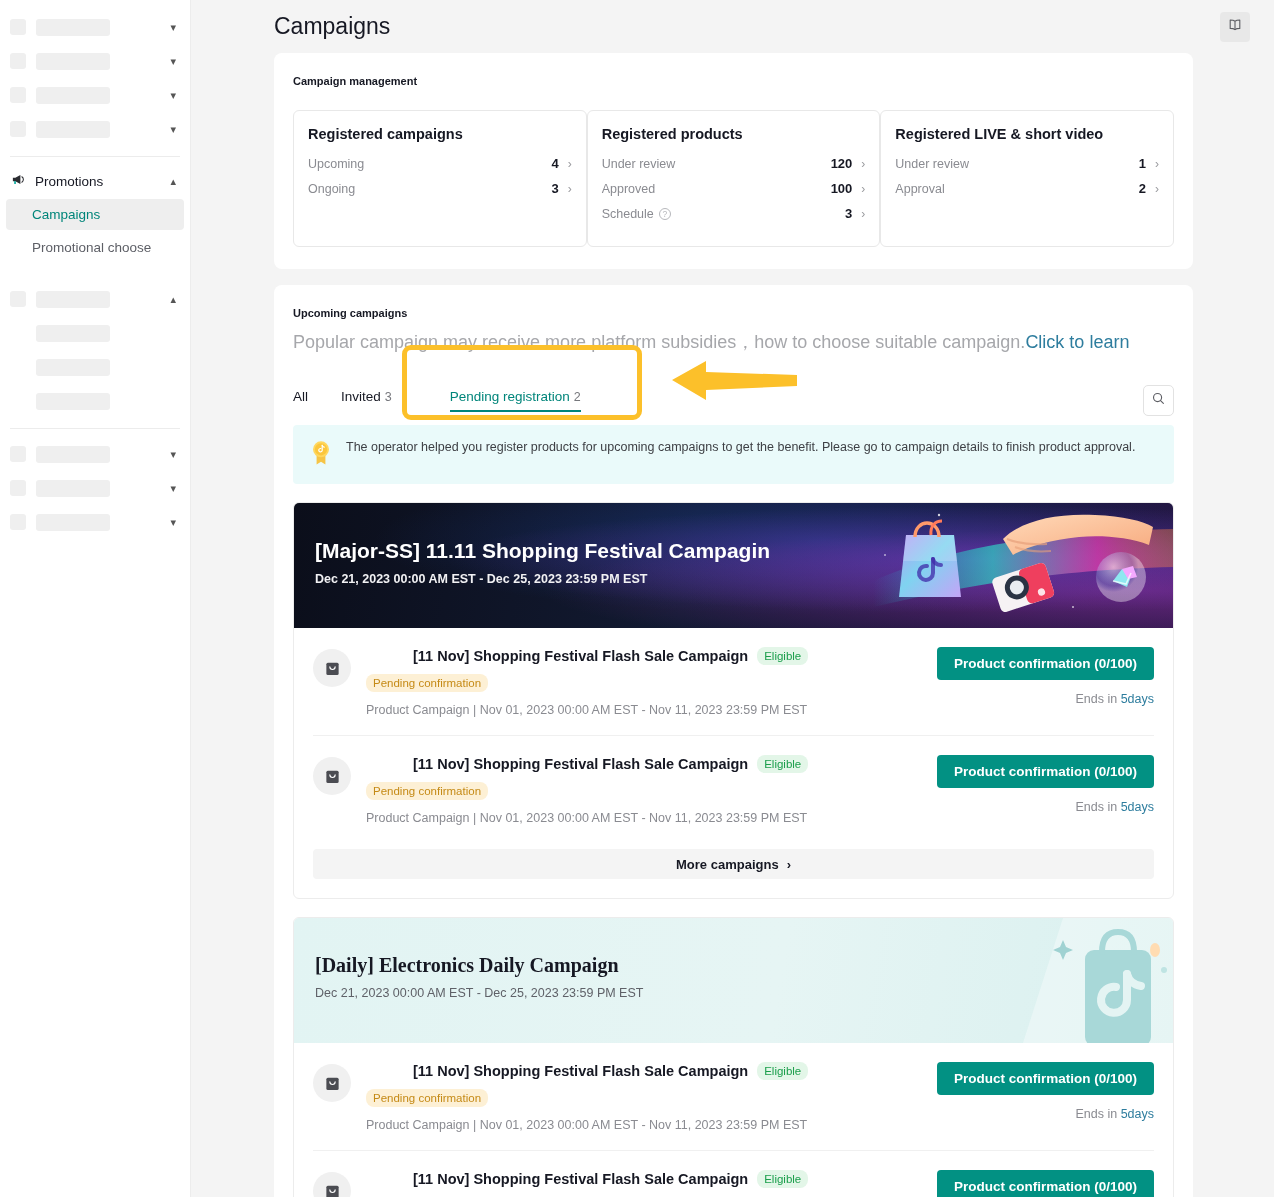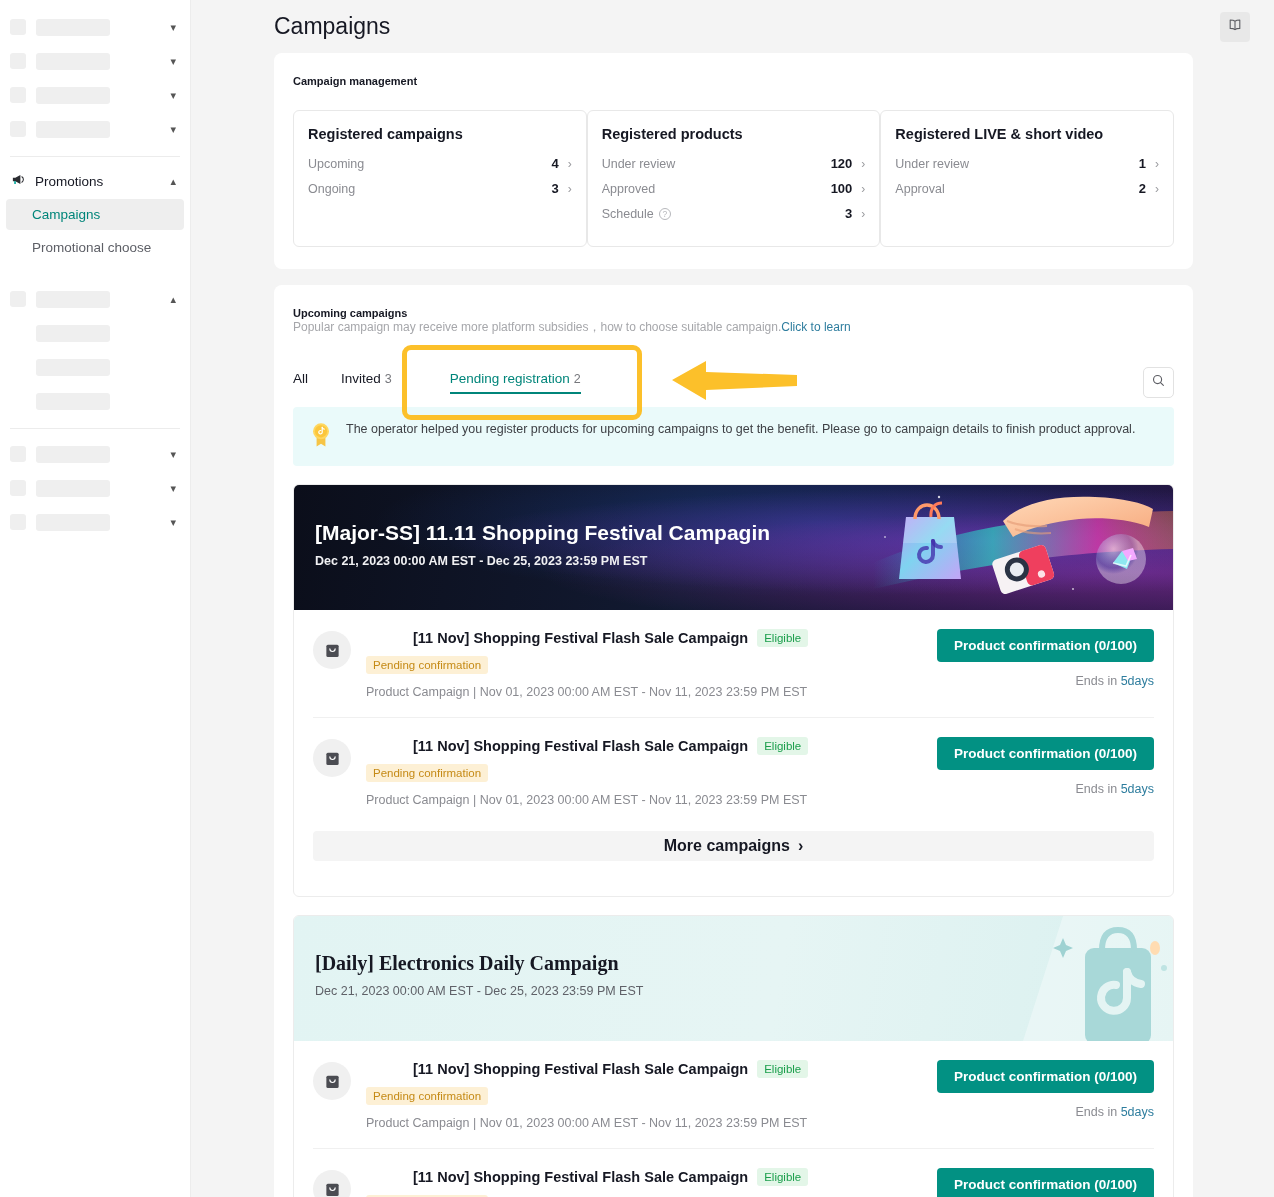--- a/index.html
+++ b/index.html
@@ -90,21 +90,21 @@
     width: 12px; height: 12px; border-radius: 50%;
     border: 1px solid #b7b8bc; color: #b7b8bc;
     font-size: 8.5px; line-height: 10px; text-align: center;
     display: inline-block;
   }
   .stat-val { margin-left: auto; font-size: 13px; font-weight: 700; color: #161823; }
   .stat-chev { margin-left: 9px; color: #9a9b9f; font-size: 12px; }
 
   
   .card.upcoming { margin-top: 16px; padding: 22px 19px 0 19px; position: relative; }
-  .sub-desc { font-size: 12px; color: #a6a7ab; }
+  .sub-desc { font-size: 18px; color: #a6a7ab; margin-top: 11px; }
   .sub-desc a { color: #2e7d9e; text-decoration: none; }
 
   .tabs-bar { display: flex; align-items: center; margin-top: 26px; height: 40px; }
   .tab {
     display: flex; align-items: baseline; gap: 4px;
     font-size: 13.5px; color: #161823;
     margin-right: 33px; cursor: pointer;
     padding-bottom: 8px; position: relative;
   }
   .tab .cnt { font-size: 12.5px; color: #76777c; }
@@ -161,41 +161,41 @@
   .crow { display: flex; align-items: flex-start; padding: 19px 0 18px 0; border-top: 1px solid #f0f0f0; }
   .crow:first-child { border-top: none; }
   .avatar {
     width: 38px; height: 38px; border-radius: 50%;
     background: #f0f0f0; display: flex; align-items: center; justify-content: center;
     margin-right: 15px; margin-top: 2px; flex-shrink: 0;
   }
   .crow-mid { flex: 1; min-width: 0; }
   .crow-titleline { display: flex; align-items: center; gap: 9px; flex-wrap: wrap; }
   .crow-title { font-size: 14.5px; font-weight: 700; color: #161823; margin-left: 47px; }
-  .chip { font-size: 11.5px; border-radius: 3px; padding: 3px 7px; white-space: nowrap; }
+  .chip { font-size: 11.5px; border-radius: 8px; padding: 3px 7px; white-space: nowrap; }
   .chip.eligible { background: #e3f6e8; color: #1a9e4b; }
   .chip.pending { background: #fdf0d5; color: #c58a16; }
   .crow-sub { font-size: 12.5px; color: #8a8b91; margin-top: 11px; }
   .crow-right { display: flex; flex-direction: column; align-items: flex-end; margin-left: 18px; flex-shrink: 0; }
   .cta {
     background: #029183; color: #fff;
     border: none; border-radius: 4px;
     font-size: 13.5px; font-weight: 700;
     padding: 9px 17px; cursor: pointer;
     font-family: "Liberation Sans", sans-serif;
     white-space: nowrap;
   }
   .ends { font-size: 12.5px; color: #8a8b91; margin-top: 12px; }
   .ends b { color: #2e7d9e; font-weight: 400; }
 
   .more-bar {
     background: #f4f4f4; border-radius: 4px;
-    margin: 6px 0 35px 0; height: 30px;
+    margin: 6px 0 19px 0; height: 30px;
     display: flex; align-items: center; justify-content: center;
-    gap: 8px; font-size: 16px; font-weight: 700; color: #161823;
+    gap: 8px; font-size: 13px; font-weight: 700; color: #161823;
     cursor: pointer;
   }
 
   
   .hl-box {
     position: absolute;
     border: 5px solid #fcc02a; border-radius: 9px;
     pointer-events: none;
   }
   .hl-arrow { position: absolute; pointer-events: none; }

